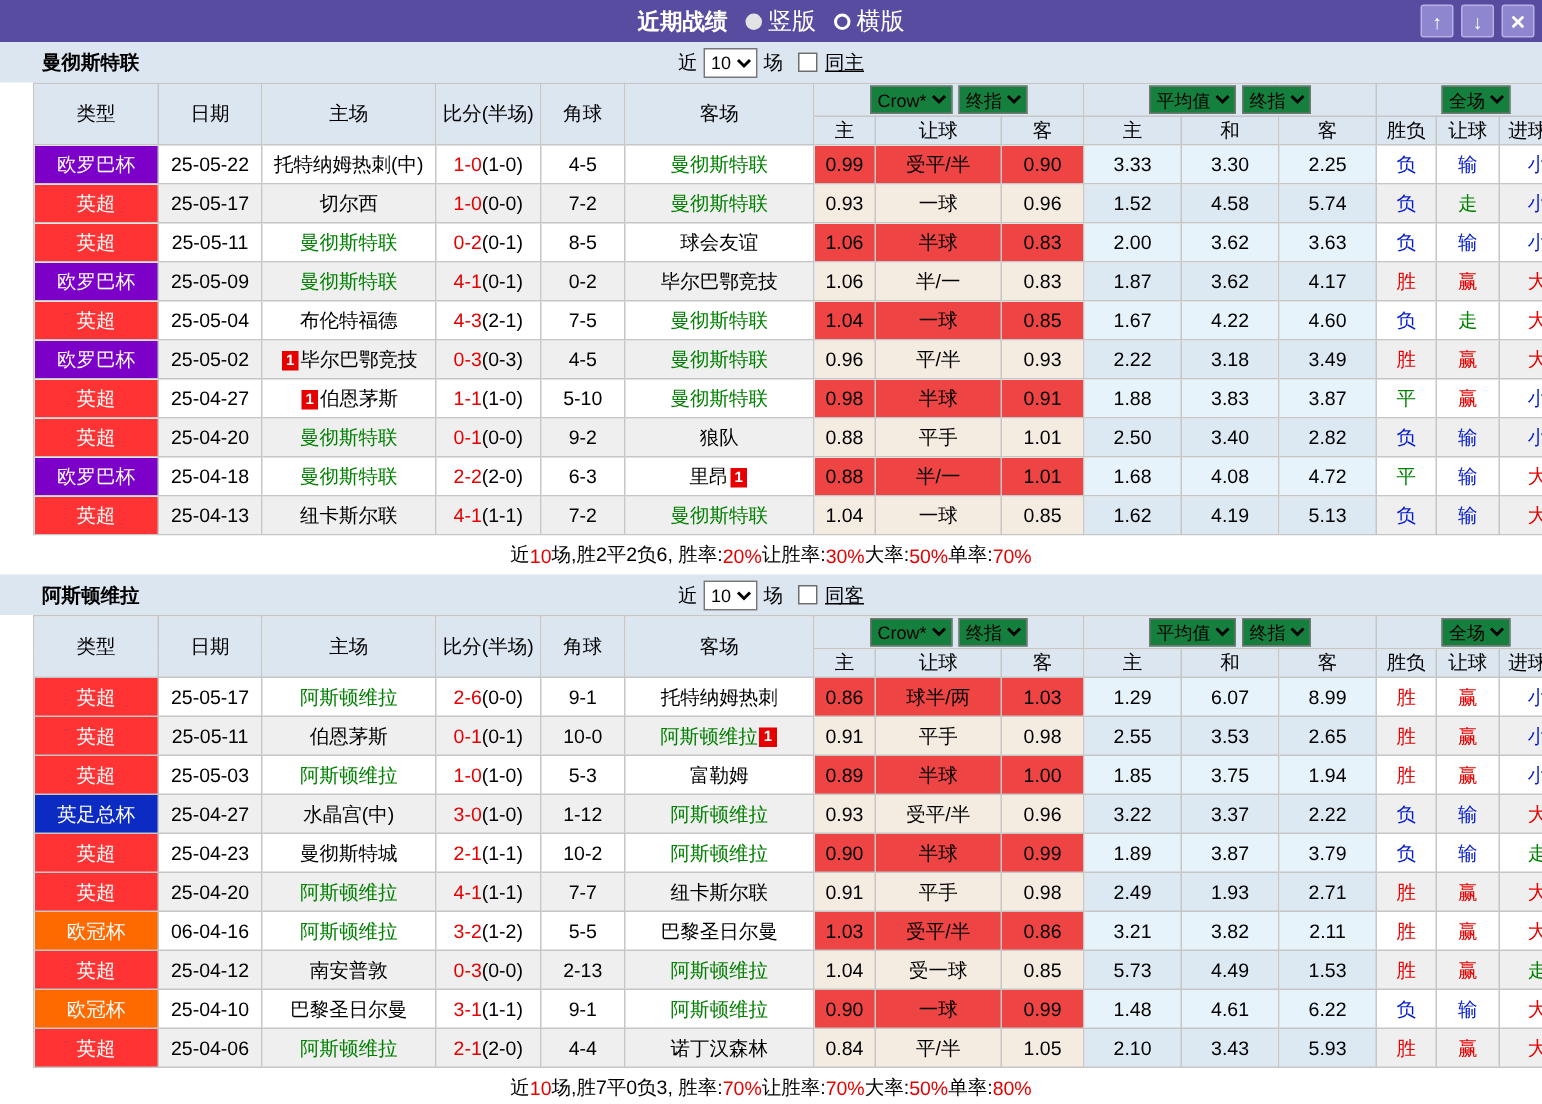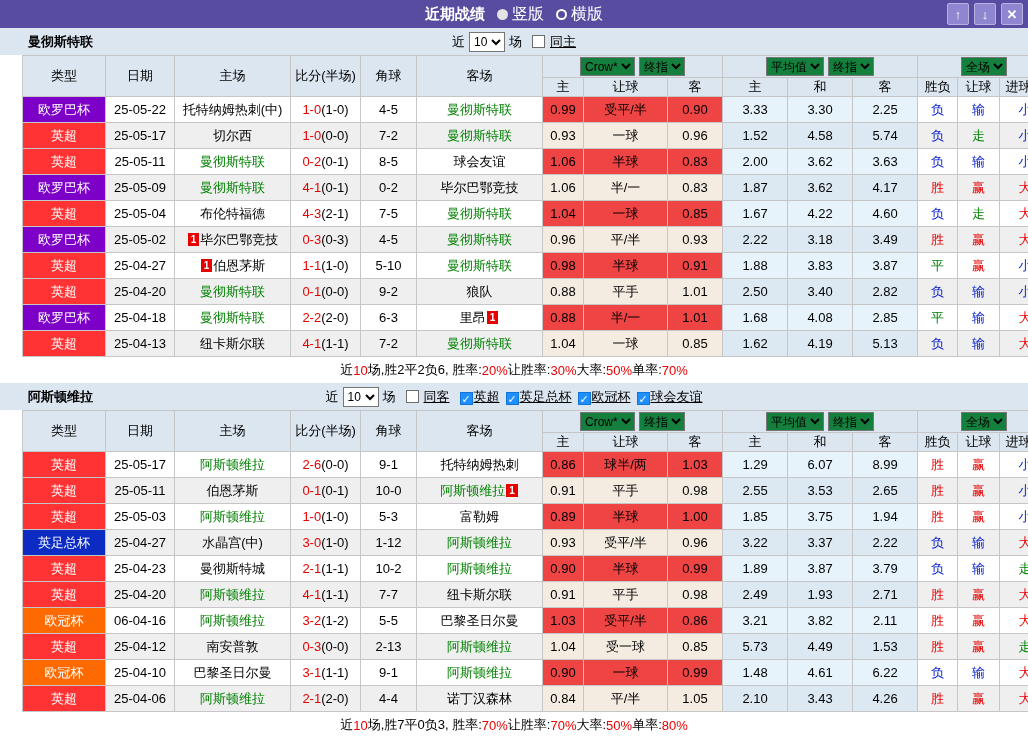--- a/index.html
+++ b/index.html
@@ -264,21 +264,21 @@
         <td>25-04-18</td>
         <td><span class="focal">曼彻斯特联</span></td>
         <td><span class="ft">2-2</span><span class="ht">(2-0)</span></td>
         <td>6-3</td>
         <td><span>里昂</span><span class="rc">1</span></td>
         <td class="pink">0.88</td>
         <td class="pink">半/一</td>
         <td class="pink">1.01</td>
         <td class="blu">1.68</td>
         <td class="blu">4.08</td>
-        <td class="blu">2.85</td>
+        <td class="blu">4.72</td>
         <td class="t-green">平</td>
         <td class="t-blue">输</td>
         <td class="t-red">大</td>
       </tr>
       <tr>
         <td class="type" style="background: rgb(255, 51, 52);">英超</td>
         <td>25-04-13</td>
         <td><span>纽卡斯尔联</span></td>
         <td><span class="ft">4-1</span><span class="ht">(1-1)</span></td>
         <td>7-2</td>
@@ -309,21 +309,20 @@
     <span class="red">70%</span>
   </div>
 
 <div class="ctrlbar">
   <span class="team">阿斯顿维拉</span>
   <span>近</span>
   <select><option>10</option></select>
   <span>场</span>
   <span class="cb"></span>
   <span class="cblabel">同客</span>
-  <span><span class="cb on">✓</span><span class="cblabel">英超</span><span class="cb on">✓</span><span class="cblabel">英足总杯</span><span class="cb on">✓</span><span class="cblabel">欧冠杯</span><span class="cb on">✓</span><span class="cblabel">球会友谊</span></span>
 </div>
 
 <table class="grid">
   <colgroup>
     <col style="width:83px">
       <col style="width:69px">
       <col style="width:116px">
       <col style="width:70px">
       <col style="width:56px">
       <col style="width:126px">
@@ -526,21 +525,21 @@
         <td>25-04-06</td>
         <td><span class="focal">阿斯顿维拉</span></td>
         <td><span class="ft">2-1</span><span class="ht">(2-0)</span></td>
         <td>4-4</td>
         <td><span>诺丁汉森林</span></td>
         <td class="pink">0.84</td>
         <td class="pink">平/半</td>
         <td class="pink">1.05</td>
         <td class="blu">2.10</td>
         <td class="blu">3.43</td>
-        <td class="blu">4.26</td>
+        <td class="blu">5.93</td>
         <td class="t-red">胜</td>
         <td class="t-red">赢</td>
         <td class="t-red">大</td>
       </tr>
     </tbody>
 </table>
 
 <div class="summary">
     <span>近</span>
     <span class="red">10</span>

